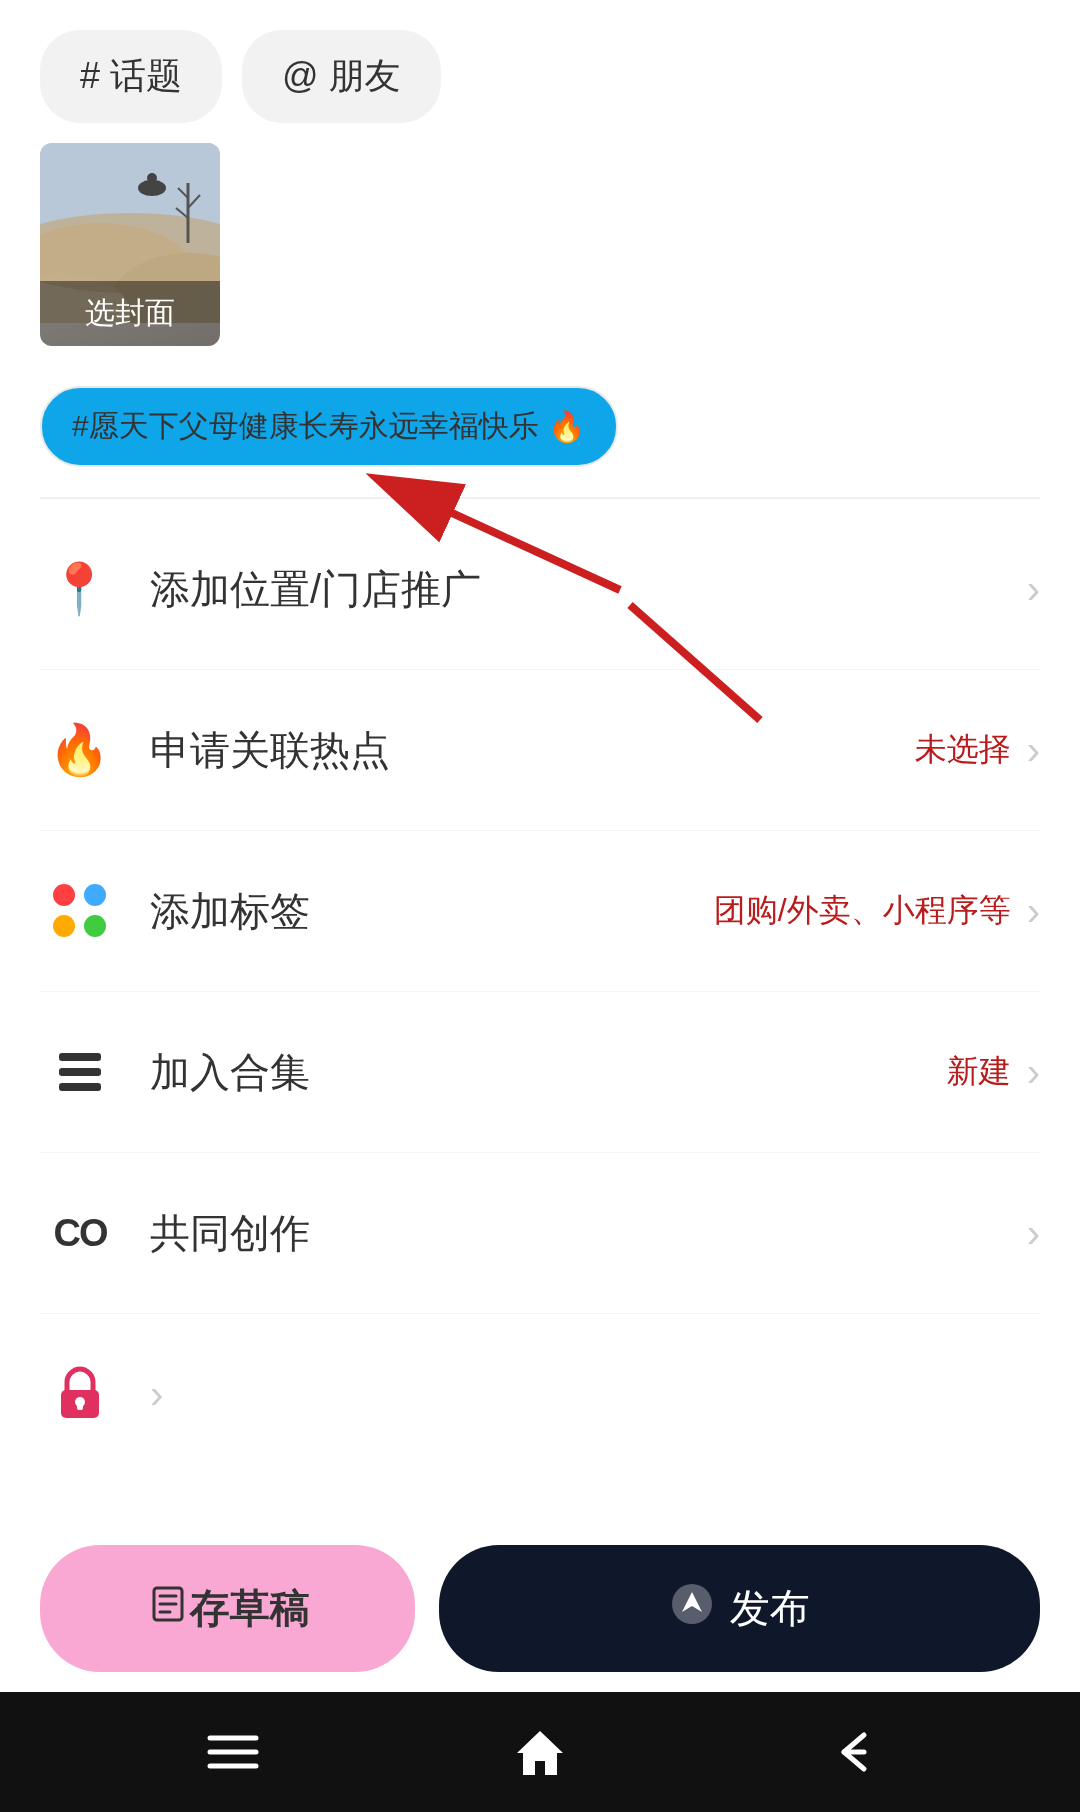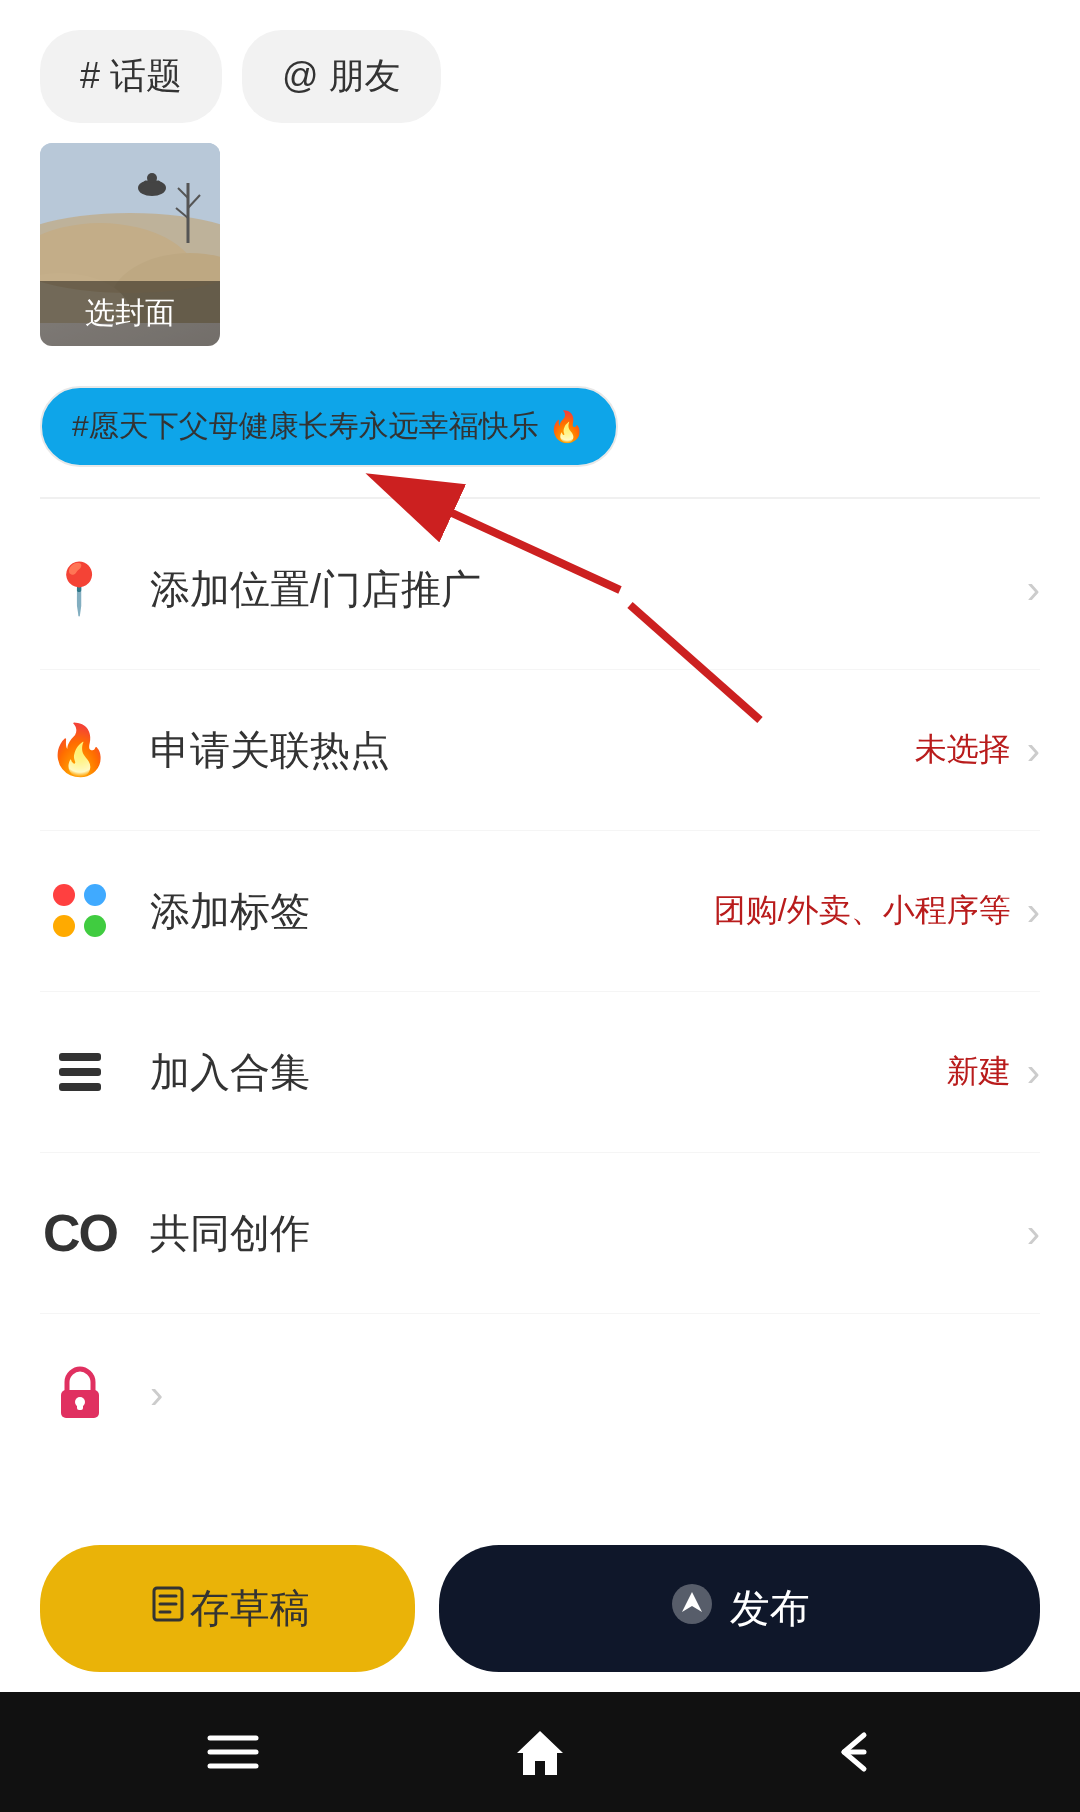--- a/index.html
+++ b/index.html
@@ -151,21 +151,21 @@
     }
 
     .menu-arrow {
       color: #ccc;
       font-size: 40px;
       line-height: 1;
     }
 
     
     .co-icon {
-      font-size: 52px;
+      font-size: 38px;
       font-weight: 700;
       color: #333;
       letter-spacing: -2px;
       font-family: Arial, sans-serif;
     }
 
     
     .red-arrow-container {
       position: absolute;
       top: 0;
@@ -183,31 +183,32 @@
       left: 0;
       right: 0;
       display: flex;
       padding: 20px 40px;
       gap: 24px;
       background: #fff;
     }
 
     .btn-draft {
       flex: 1;
-      background: #eab308;
+      background: #f9a8d4;
       border: none;
       border-radius: 60px;
       padding: 36px 0;
       font-size: 40px;
       color: #333;
       cursor: pointer;
       display: flex;
       align-items: center;
       justify-content: center;
       gap: 0;
+      font-weight: bold;
     }
 
     .btn-publish {
       flex: 1.6;
       background: #0f172a;
       border: none;
       border-radius: 60px;
       padding: 36px 0;
       font-size: 40px;
       color: white;

